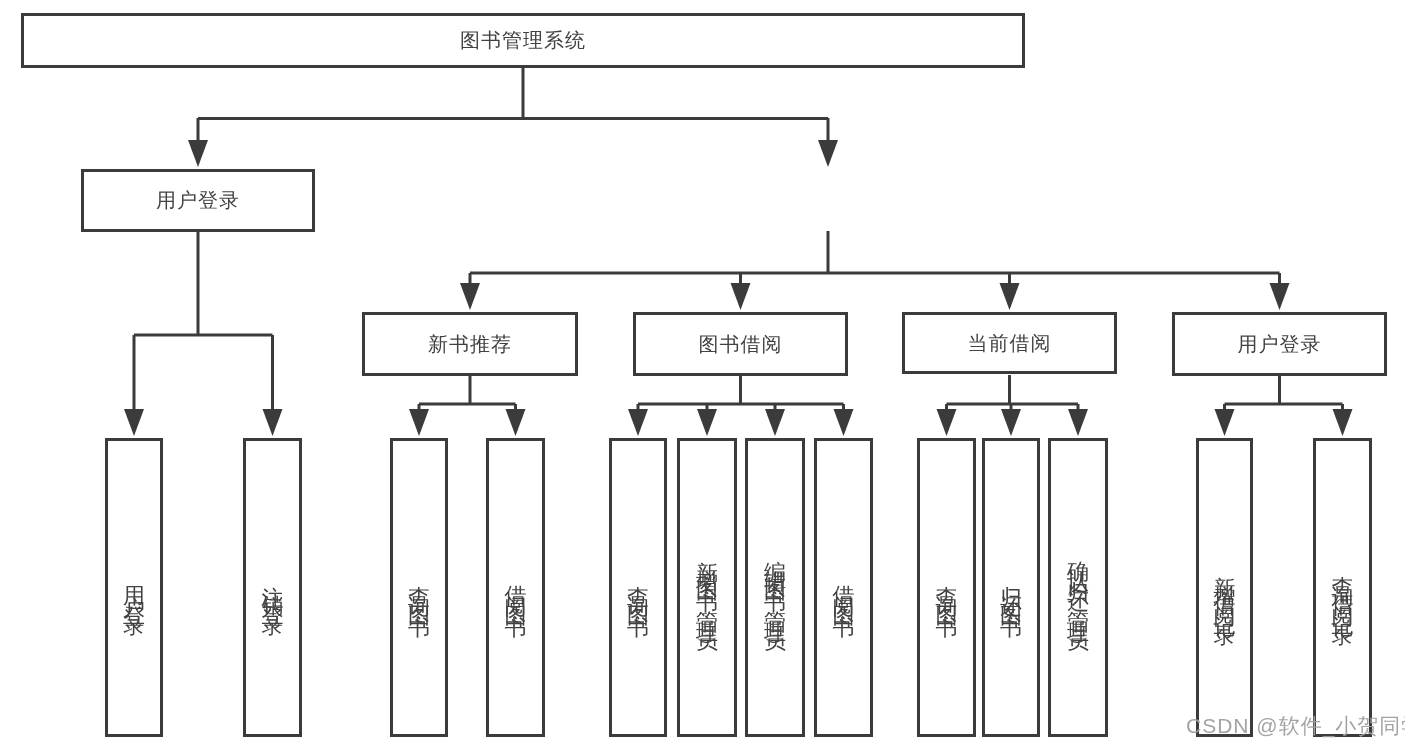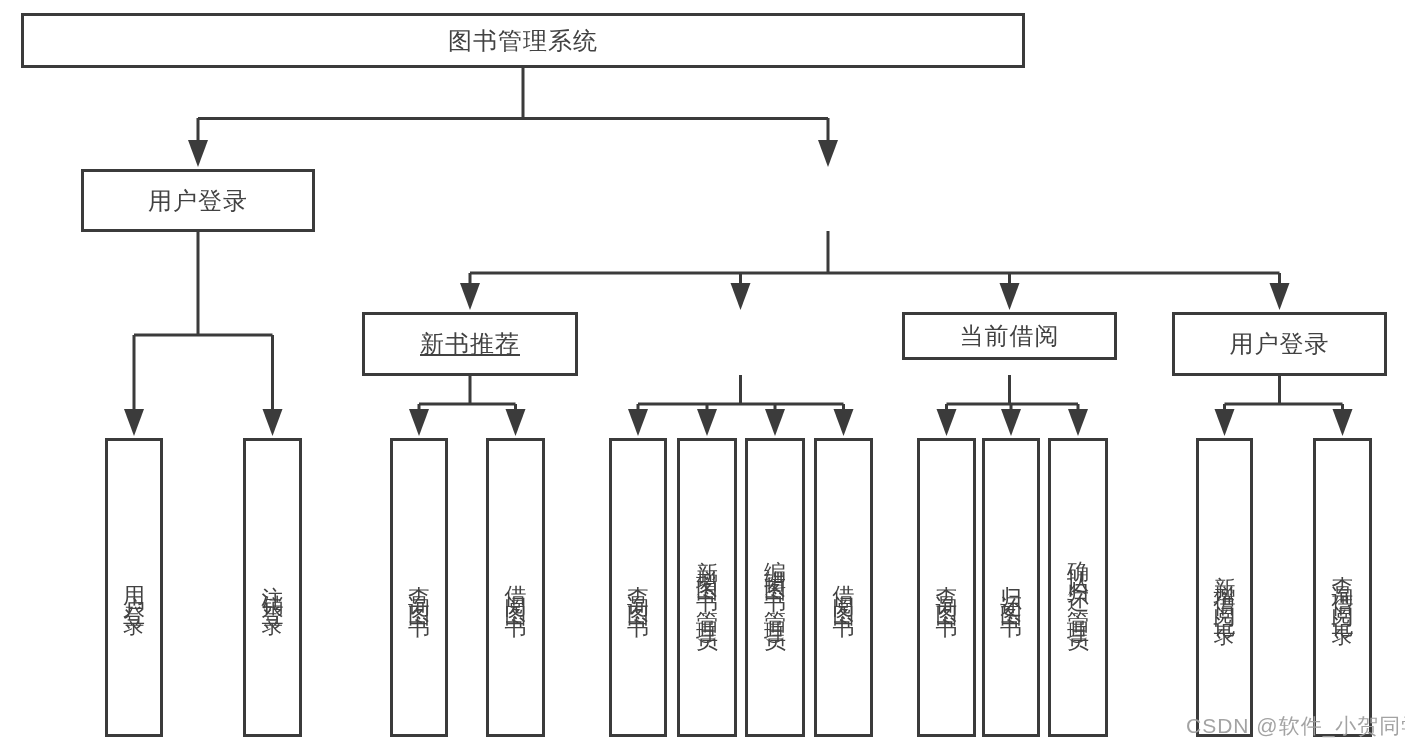--- a/index.html
+++ b/index.html
@@ -19,21 +19,21 @@
   .node {
     position: absolute;
     box-sizing: border-box;
     background: #ffffff;
     border: 3px solid #3b3b3b;
     display: flex;
     align-items: center;
     justify-content: center;
     color: #424242;
   }
-  .h-node { font-size: 24px; letter-spacing: 1px; white-space: nowrap; }
+  .h-node { font-size: 20px; letter-spacing: 1px; white-space: nowrap; }
   .v-node span {
     writing-mode: vertical-rl;
     text-orientation: mixed;
     font-size: 22px;
     letter-spacing: 10px;
     line-height: 1;
     white-space: nowrap;
   }
   .watermark {
     position: absolute;
@@ -111,24 +111,27 @@
   </svg>
 
   <div class="node h-node" style="left:21px; top:13px; width:1004px; height:55px;">
     <span>图书管理系统</span>
   </div>
 
   <div class="node h-node" style="left:81px; top:169px; width:234px; height:63px;">
     <span>用户登录</span>
   </div>
 
-  <div class="node h-node" style="left:362px; top:312px; width:216px; height:64px;text-decoration:underline;">
+  <div class="node h-node" style="left:362px; top:312px; width:216px; height:64px;">
     <span>新书推荐</span>
   </div>
-  <div class="node h-node" style="left:902px; top:312px; width:215px; height:48px;">
+  <div class="node h-node" style="left:633px; top:312px; width:215px; height:64px;">
+    <span>图书借阅</span>
+  </div>
+  <div class="node h-node" style="left:902px; top:312px; width:215px; height:62px;">
     <span>当前借阅</span>
   </div>
   <div class="node h-node" style="left:1172px; top:312px; width:215px; height:64px;">
     <span>用户登录</span>
   </div>
 
   <div class="node v-node" style="left:105px; top:438px; width:58px; height:299px;">
     <span>用户登录</span>
   </div>
   <div class="node v-node" style="left:243px; top:438px; width:59px; height:299px;">

